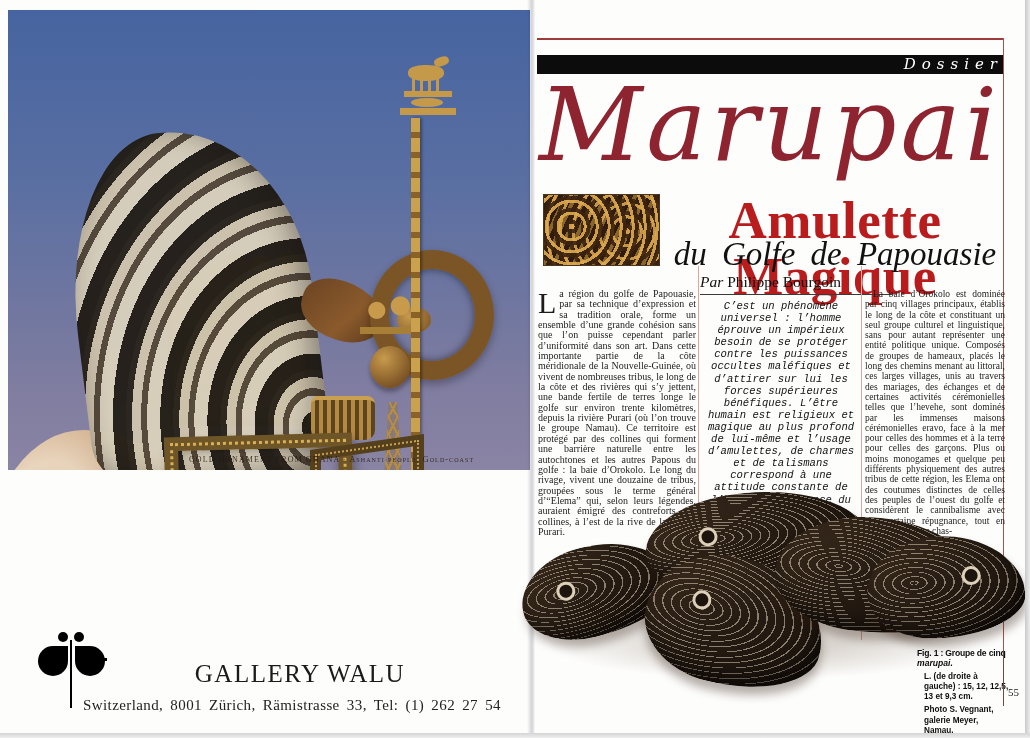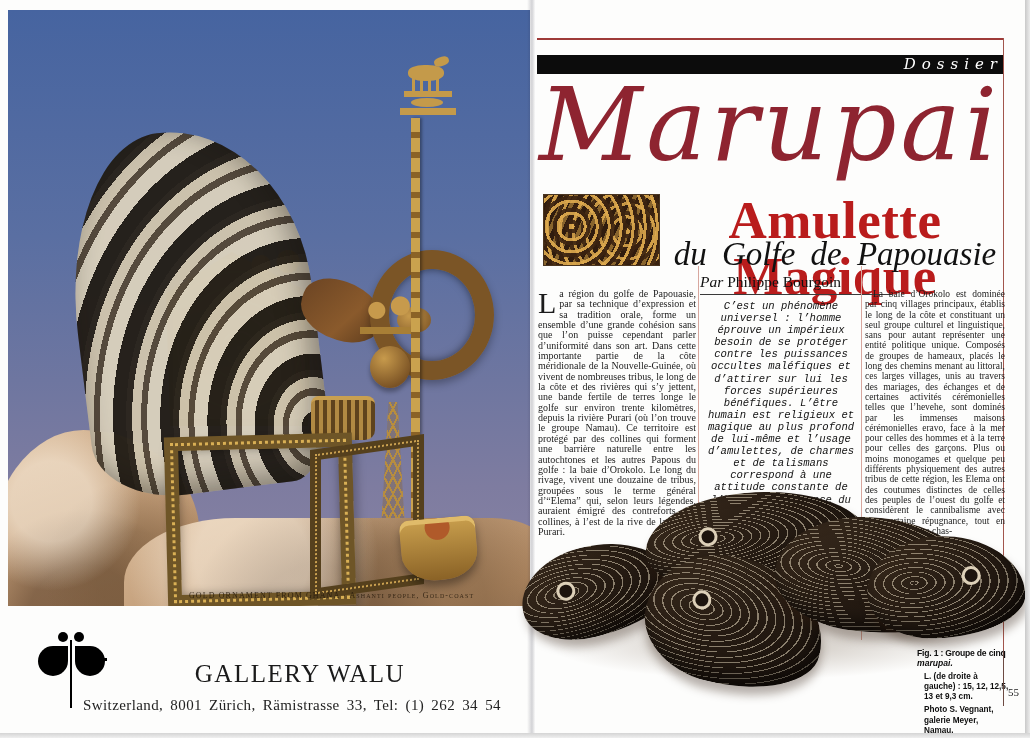--- a/index.html
+++ b/index.html
@@ -1,21 +1,21 @@
 <!DOCTYPE html>
 <html><head>
 <meta charset="utf-8">
 <style>
   html,body{margin:0;padding:0;background:#ffffff;}
   .stage{position:relative;width:1030px;height:738px;background:#fdfdfc;overflow:hidden;
          font-family:"Liberation Serif",serif;}
   .abs{position:absolute;}
 
   
-  .photo{left:8px;top:10px;width:522px;height:596px;overflow:hidden;
+  .photo{left:8px;top:10px;width:522px;height:460px;overflow:hidden;
          background:linear-gradient(180deg,#4664a0 0%,#5a6fa2 38%,#6e76a0 62%,#7e7ca0 80%,#8a84a4 100%);}
   
   .fan{left:68px;top:120px;width:238px;height:362px;transform:rotate(-7deg);opacity:.97;
        background:repeating-radial-gradient(ellipse 300px 370px at 94% 86%,
           #241f18 0 13px,#d9d0bc 13px 26px,#55493a 26px 32px,#cfc4ad 32px 41px,#2b251d 41px 47px);
        border-radius:72% 95% 30% 62% / 88% 78% 38% 28%;
        box-shadow:inset -8px -10px 30px rgba(20,15,10,.45);}
   .fan-wrap{left:292px;top:272px;width:84px;height:58px;background:linear-gradient(120deg,#6b4423,#8a5a2c 60%,#5a3a1c);
        border-radius:40% 55% 45% 50%;transform:rotate(18deg);}
   .ring{left:362px;top:240px;width:86px;height:92px;border-radius:50%;
@@ -197,21 +197,21 @@
     <div class="l-d1"></div>
       <div class="l-d2"></div>
       <div class="l-v"></div>
     <div class="l-cl"></div>
       <div class="l-cr"></div>
       <div class="l-slit"></div>
   </div>
   <div class="abs gallery-line">
     <span class="gallery-name">GALLERY WALU</span>
   </div>
-  <div class="abs gallery-address">Switzerland, 8001 Zürich, Rämistrasse 33, Tel: (1) 262 34 54</div>
+  <div class="abs gallery-address">Switzerland, 8001 Zürich, Rämistrasse 33, Tel: (1) 262 27 54</div>
 
   <div class="abs gutter"></div>
 
   <div class="abs page-right">
     <div class="abs top-rule"></div>
     <div class="abs dossier-bar">Dossier</div>
     <div class="abs right-rule"></div>
 
     <h1 class="abs title" style="margin:0;font-weight:normal;">Marupai</h1>
 

